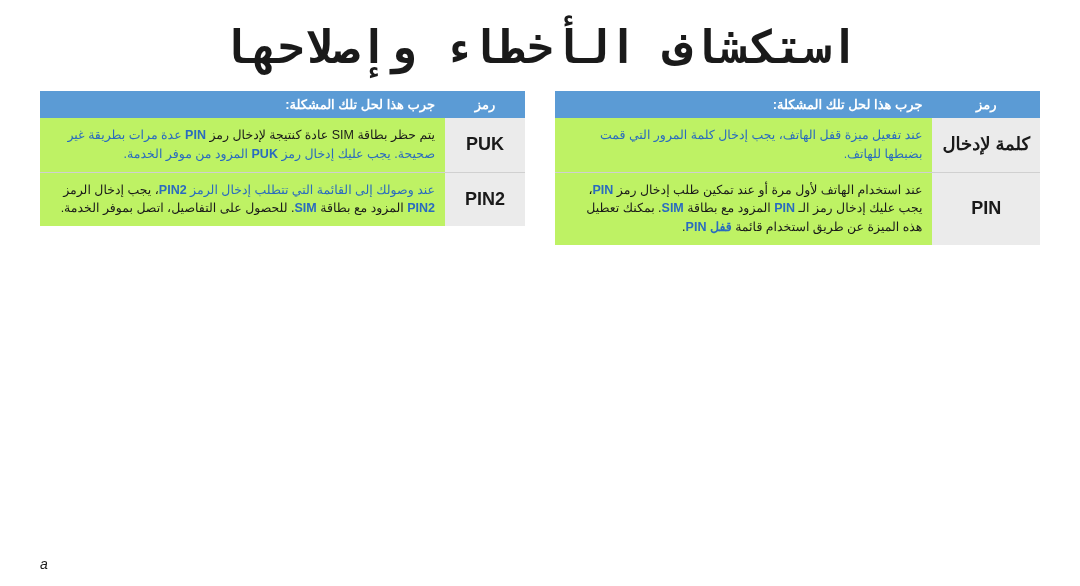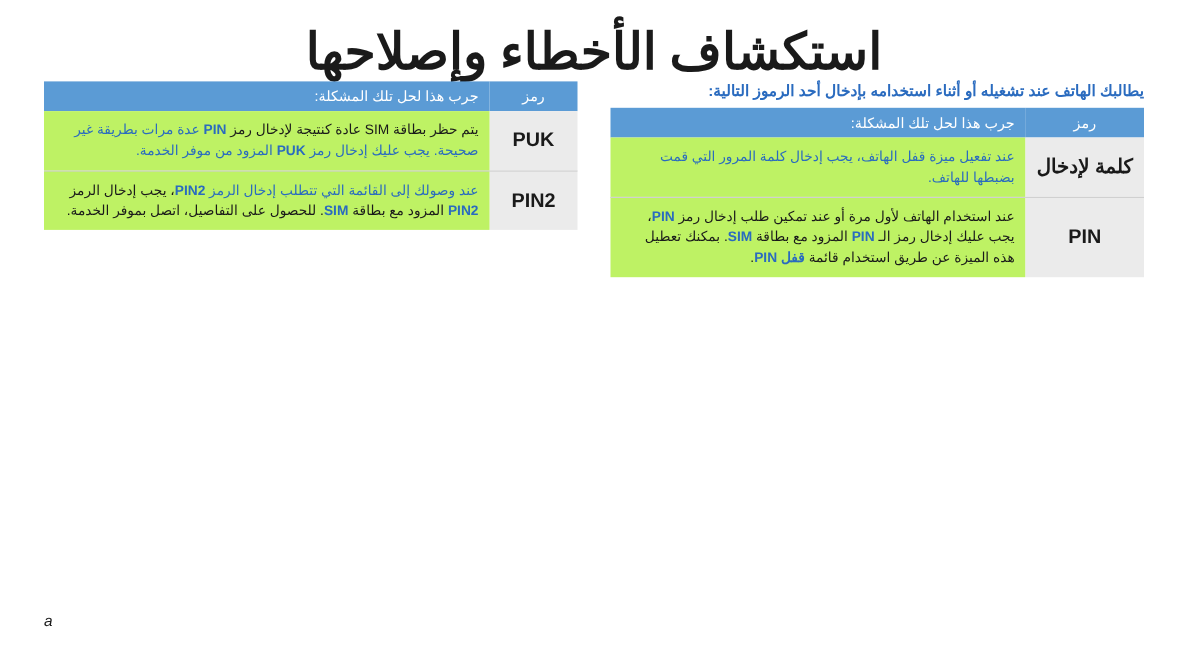--- a/index.html
+++ b/index.html
@@ -19,22 +19,22 @@
       position: relative;
     }
 
     
     .main-title {
       text-align: center;
       font-size: 46px;
       font-weight: bold;
       color: #1a1a1a;
       direction: rtl;
-      margin-bottom: 0;
-      font-family: Liberation Serif, serif;
+      margin-bottom: 14px;
+      font-family: Liberation Mono, monospace;
       letter-spacing: 1px;
     }
 
     
     .subtitle {
       text-align: center;
       font-size: 14px;
       color: #1a1a1a;
       direction: rtl;
       margin-bottom: 18px;
@@ -76,21 +76,21 @@
     }
 
     .error-table thead tr {
       background-color: #5b9bd5;
     }
 
     .error-table thead th {
       color: #fff;
       padding: 6px 10px;
       text-align: right;
-      font-weight: normal;
+      font-weight: bold;
       font-size: 13px;
       margin-left: 40px;
     }
 
     .error-table thead th.col-code {
       text-align: center;
       width: 80px;
     }
 
     .error-table tbody tr {
@@ -141,21 +141,20 @@
 </head>
 <body>
 
 <div class="page">
 
   <h1 class="main-title">استكشاف الأخطاء وإصلاحها</h1>
 
   <div class="columns">
 
     <div class="column-right">
-      <p class="section-heading">يطالبك الهاتف عند تشغيله أو أثناء استخدامه بإدخال أحد الرموز التالية:</p>
       <table class="error-table">
         <thead>
           <tr>
             <th class="col-code">رمز</th>
             <th>جرب هذا لحل تلك المشكلة:</th>
           </tr>
         </thead>
         <tbody id="right-table-body">
         <tr>
               <td class="col-code">كلمة لإدخال</td>

